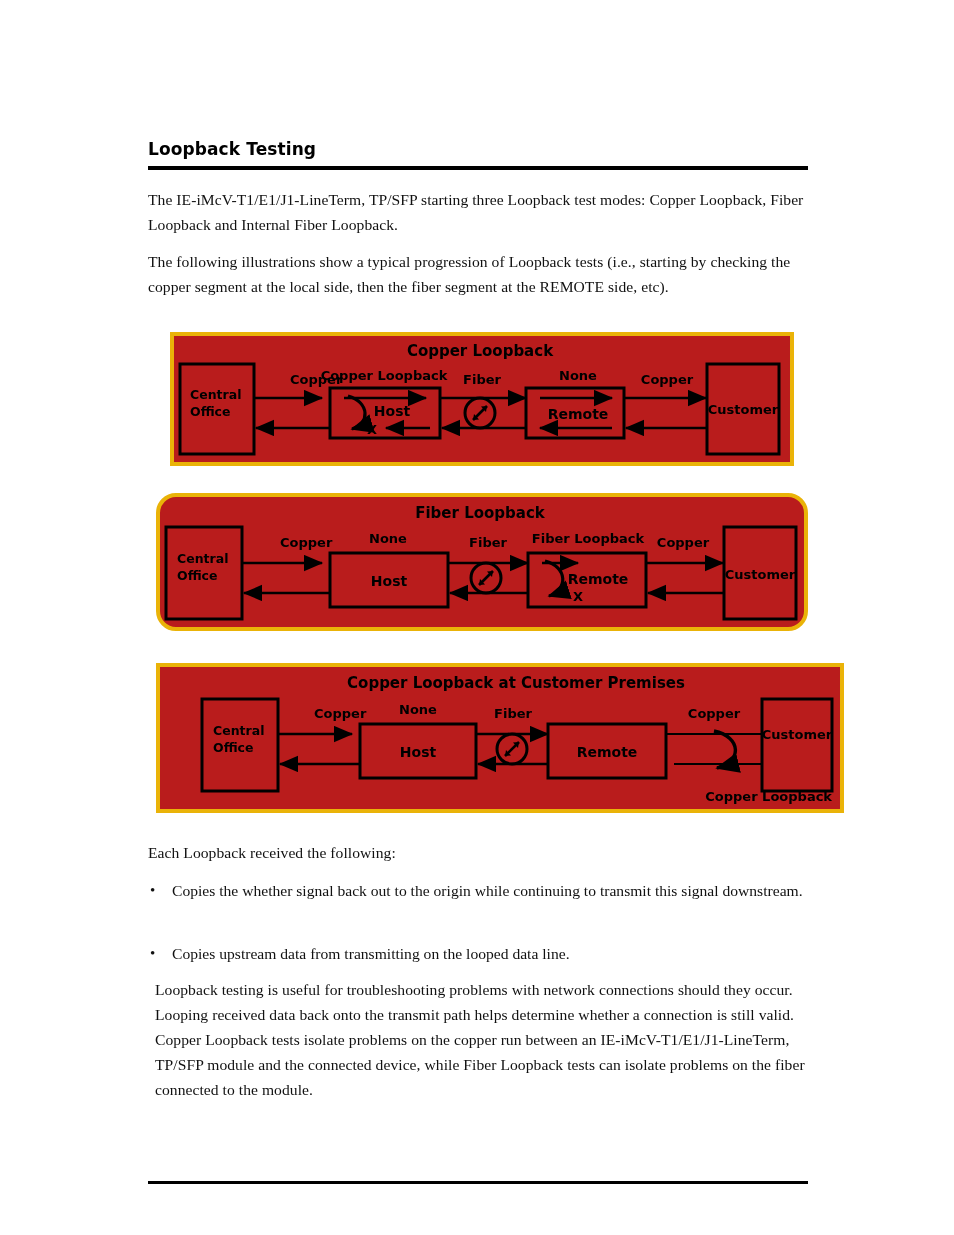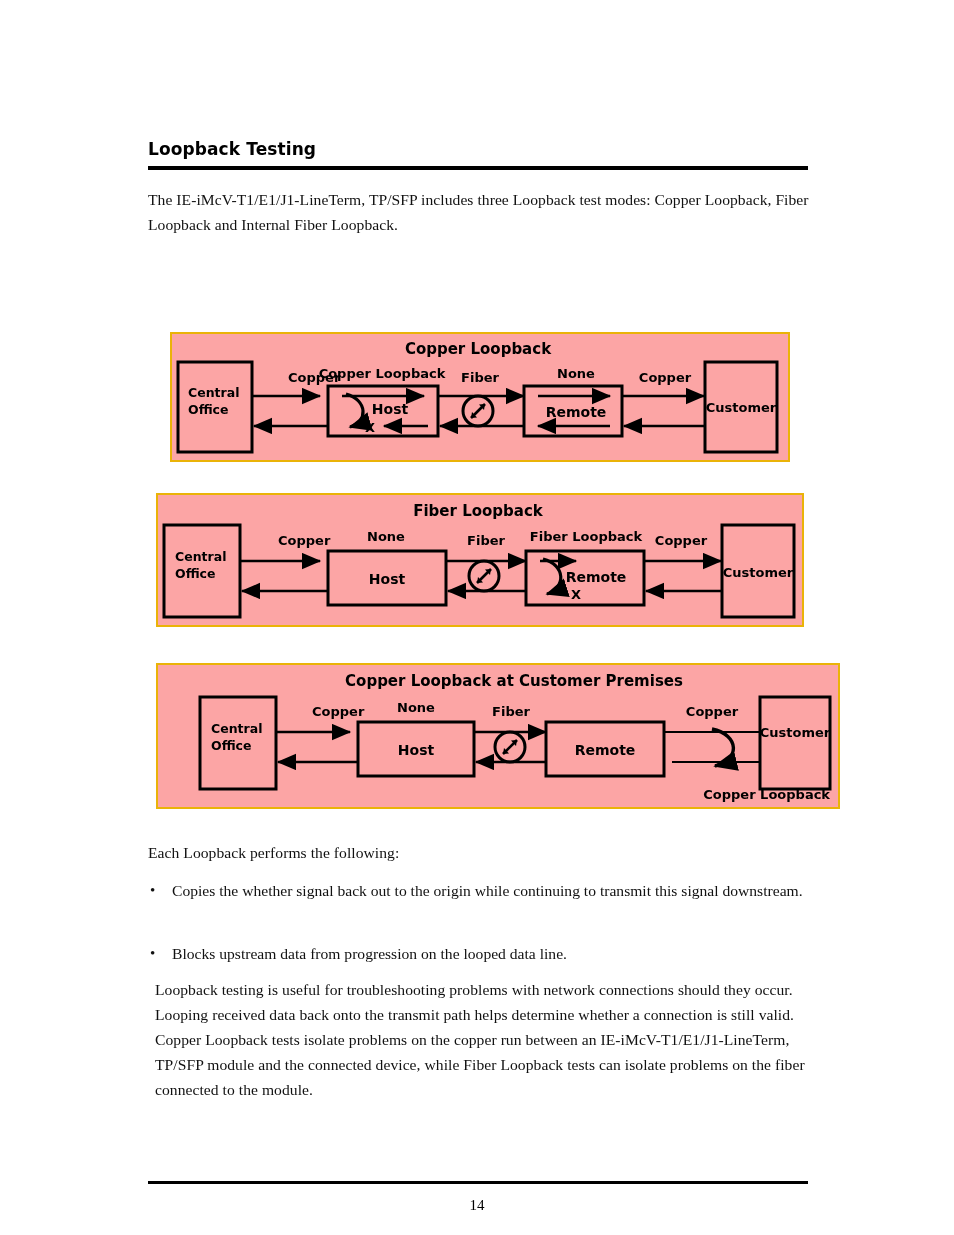--- a/index.html
+++ b/index.html
@@ -93,36 +93,37 @@
     top: 1168px;
     width: 954px;
     text-align: center;
     font-size: 15px;
     font-family: "Liberation Serif", serif;
   }
 
   
   .diagram {
     position: absolute;
-    border: 2px solid #eab308;
-    background: #fca5a5;
+    border: 4px solid #eab308;
+    background: #b91c1c;
     text-decoration: underline;
   }
   .diagram svg { display: block; }
 </style>
 </head>
 <body>
 
 <div class="page">
 
   <div class="section-heading">Loopback Testing</div>
   <div class="heading-rule"></div>
 
-  <div class="para p1">The IE-iMcV-T1/E1/J1-LineTerm, TP/SFP includes three Loopback test modes: Copper Loopback, Fiber Loopback and Internal Fiber Loopback.</div>
-
+  <div class="para p1">The IE-iMcV-T1/E1/J1-LineTerm, TP/SFP starting three Loopback test modes: Copper Loopback, Fiber Loopback and Internal Fiber Loopback.</div>
+
+  <div class="para p2">The following illustrations show a typical progression of Loopback tests (i.e., starting by checking the copper segment at the local side, then the fiber segment at the REMOTE side, etc).</div>
 
   <div class="diagram" style="left:170px; top:303px; width:616px; height:126px;">
     <svg width="612" height="122" viewBox="0 0 612 122">
       <defs>
         <marker id="ah1" markerWidth="9" markerHeight="9" refX="7.5" refY="3.4" orient="auto" markerUnits="strokeWidth">
           <path d="M0,0 L8,3.4 L0,6.8 z" fill="#000"></path>
         </marker>
         <marker id="ahb1" markerWidth="8" markerHeight="8" refX="6.5" refY="3" orient="auto" markerUnits="strokeWidth">
           <path d="M0,0 L7,3 L0,6 z" fill="#000"></path>
         </marker>
@@ -174,21 +175,21 @@
       <text x="493" y="48" text-anchor="middle" font-family="DejaVu Sans, sans-serif" font-size="13" font-weight="bold">Copper</text>
 
       <line x1="451" y1="62" x2="532" y2="62" stroke="#000" stroke-width="2.4" marker-end="url(#ah1)"></line>
       <line x1="532" y1="92" x2="452" y2="92" stroke="#000" stroke-width="2.4" marker-end="url(#ah1)"></line>
 
       <rect x="533" y="28" width="72" height="90" fill="none" stroke="#000" stroke-width="3"></rect>
       <text x="569" y="78" text-anchor="middle" font-family="DejaVu Sans, sans-serif" font-size="13" font-weight="bold">Customer</text>
     </svg>
   </div>
 
-  <div class="diagram" style="left:156px; top:464px; width:644px; height:130px;">
+  <div class="diagram" style="left:156px; top:464px; width:644px; height:130px;border-radius:20px;">
     <svg width="640" height="126" viewBox="0 0 640 126">
       <defs>
         <marker id="ah2" markerWidth="9" markerHeight="9" refX="7.5" refY="3.4" orient="auto" markerUnits="strokeWidth">
           <path d="M0,0 L8,3.4 L0,6.8 z" fill="#000"></path>
         </marker>
         <marker id="ahb2" markerWidth="8" markerHeight="8" refX="6.5" refY="3" orient="auto" markerUnits="strokeWidth">
           <path d="M0,0 L7,3 L0,6 z" fill="#000"></path>
         </marker>
       </defs>
 
@@ -288,30 +289,29 @@
 
       <path d="M 518,64 C 546,70 546,95 521,101" fill="none" stroke="#000" stroke-width="3.4" marker-end="url(#ahb3)"></path>
 
       <rect x="566" y="32" width="70" height="92" fill="none" stroke="#000" stroke-width="3"></rect>
       <text x="601" y="72" text-anchor="middle" font-family="DejaVu Sans, sans-serif" font-size="13" font-weight="bold">Customer</text>
 
       <text x="636" y="134" text-anchor="end" font-family="DejaVu Sans, sans-serif" font-size="13" font-weight="bold">Copper Loopback</text>
     </svg>
   </div>
 
-  <div class="para p3">Each Loopback performs the following:</div>
+  <div class="para p3">Each Loopback received the following:</div>
 
   <div class="bullet b1">
     <span class="dot">•</span>
     <span class="btext">Copies the whether signal back out to the origin while continuing to transmit this signal downstream.</span>
   </div>
 
   <div class="bullet b2">
     <span class="dot">•</span>
-    <span class="btext">Blocks upstream data from progression on the looped data line.</span>
+    <span class="btext">Copies upstream data from transmitting on the looped data line.</span>
   </div>
 
   <div class="para p4">Loopback testing is useful for troubleshooting problems with network connections should they occur.  Looping received data back onto the transmit path helps determine whether a connection is still valid.  Copper Loopback tests isolate problems on the copper run between an IE-iMcV-T1/E1/J1-LineTerm, TP/SFP module and the connected device, while Fiber Loopback tests can isolate problems on the fiber connected to the module.</div>
 
   <div class="footer-rule"></div>
-  <div class="page-number">14</div>
 
 </div>
 
 </body></html>

